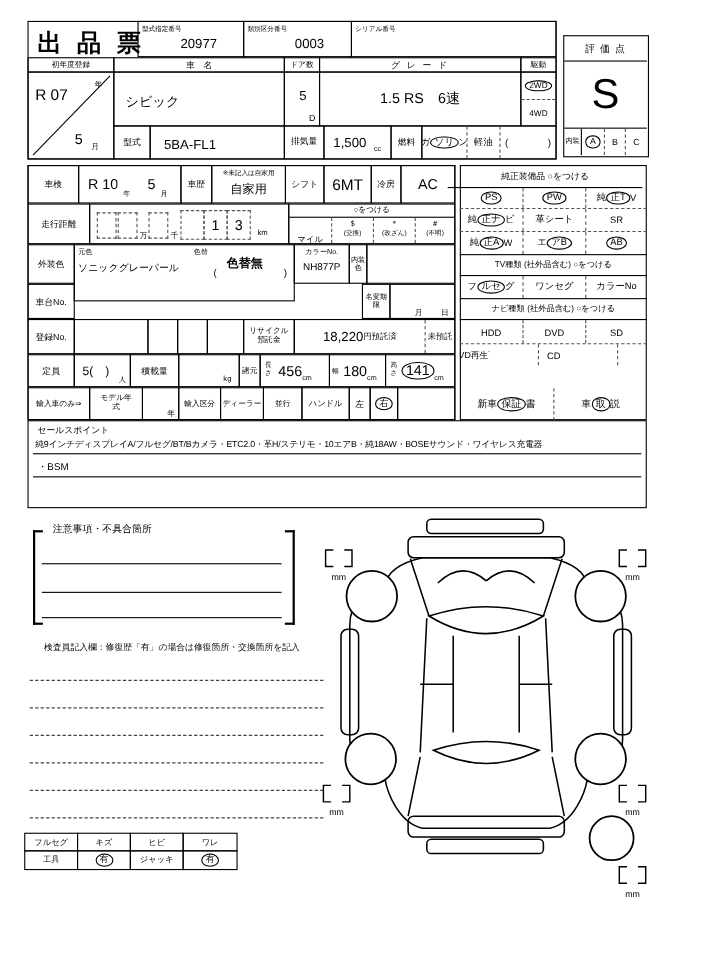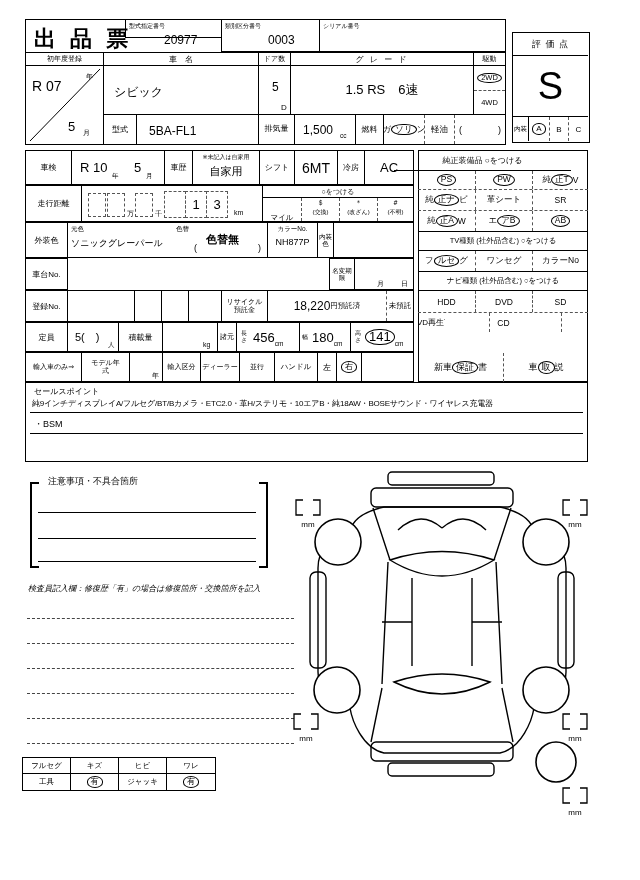--- a/index.html
+++ b/index.html
@@ -26,21 +26,21 @@
 </style>
 </head>
 <body>
 
 <div class="sheet">
 
   <div class="a b2" style="left:25px;top:19px;width:481px;height:126px;"></div>
 
   <div class="a nw bold" style="left:34px;top:24px;width:110px;font-size:22px;letter-spacing:4px;">出 品 票</div>
 
-  <div class="a b" style="left:125px;top:19px;width:97px;height:19px;">
+  <div class="a b" style="left:125px;top:19px;width:97px;height:33px;">
     <div class="a s6 nw" style="left:3px;top:2px;">型式指定番号</div>
     <div class="a s12 nw" style="left:38px;top:13px;">20977</div>
   </div>
   <div class="a b" style="left:221px;top:19px;width:99px;height:33px;">
     <div class="a s6 nw" style="left:3px;top:2px;">類別区分番号</div>
     <div class="a s12 nw" style="left:46px;top:13px;">0003</div>
   </div>
   <div class="a b" style="left:319px;top:19px;width:187px;height:33px;">
     <div class="a s6 nw" style="left:3px;top:2px;">シリアル番号</div>
     <div class="a s12 nw" style="left:60px;top:13px;"></div>
@@ -157,21 +157,21 @@
         <div class="s6">(改ざん)</div>
       </div>
       <div class="dashL" style="width:36px;text-align:center;">
         <div class="s7">＃</div>
         <div class="s6">(不明)</div>
       </div>
     </div>
   </div>
 
   <div class="a b c s8 nw" style="left:25px;top:222px;width:43px;height:36px;">外装色</div>
-  <div class="a b" style="left:67px;top:222px;width:201px;height:36px;">
+  <div class="a b" style="left:67px;top:222px;width:201px;height:52px;">
     <span class="a s65 nw" style="left:3px;top:2px;">元色</span>
     <span class="a s9 nw" style="left:3px;top:14px;">ソニックグレーパール</span>
     <span class="a s65 nw" style="left:108px;top:2px;">色替</span>
     <span class="a s11 bold nw" style="left:138px;top:9px;">色替無</span>
     <span class="a s9 nw" style="left:126px;top:20px;">(</span>
     <span class="a s9 nw" style="left:190px;top:20px;">)</span>
   </div>
   <div class="a b" style="left:267px;top:222px;width:51px;height:36px;text-align:center;">
     <div class="s65 nw" style="margin-top:2px;">カラーNo.</div>
     <div class="s9 nw" style="margin-top:3px;">NH877P</div>
@@ -237,21 +237,21 @@
   <div class="a b c s7 nw" style="left:200px;top:352px;width:40px;height:30px;">ディーラー</div>
   <div class="a b c s7 nw" style="left:239px;top:352px;width:36px;height:30px;">並行</div>
   <div class="a b c s75 nw" style="left:274px;top:352px;width:44px;height:30px;">ハンドル</div>
   <div class="a b c s8 nw" style="left:317px;top:352px;width:20px;height:30px;">左</div>
   <div class="a b c s8" style="left:336px;top:352px;width:26px;height:30px;">
       <span class="mc">右</span>
     </div>
   <div class="a b" style="left:361px;top:352px;width:53px;height:30px;"></div>
 
   <div class="a b2" style="left:418px;top:150px;width:170px;height:232px;"></div>
-  <div class="a c s8 nw" style="left:394px;top:150px;width:177px;height:21px;border-bottom:1px solid #000;text-align:center;">純正装備品 ○をつける</div>
+  <div class="a c s8 nw" style="left:407px;top:150px;width:177px;height:21px;border-bottom:1px solid #000;text-align:center;">純正装備品 ○をつける</div>
 
   <div class="a" style="left:418px;top:171px;width:170px;">
     <div style="display:flex;height:19px;border-bottom:1px dashed #555;">
       <div class="c s85" style="width:57px;text-align:center;">
           <span class="mc">PS</span>
         </div>
       <div class="c s85 dashL" style="width:57px;">
           <span class="mc">PW</span>
         </div>
       <div class="c s85 dashL nw" style="width:56px;">
@@ -329,21 +329,21 @@
     <div class="a" style="left:4px;top:50px;width:553px;border-top:1.2px solid #000;"></div>
   </div>
 
   <div class="a s9 nw" style="left:48px;top:475px;">注意事項・不具合箇所</div>
   <div class="a" style="left:30px;top:482px;width:9px;height:86px;border-left:2px solid #000;border-top:2px solid #000;border-bottom:2px solid #000;"></div>
   <div class="a" style="left:259px;top:482px;width:9px;height:86px;border-right:2px solid #000;border-top:2px solid #000;border-bottom:2px solid #000;"></div>
   <div class="a sline" style="left:38px;top:512px;width:218px;"></div>
   <div class="a sline" style="left:38px;top:538px;width:218px;"></div>
   <div class="a sline" style="left:38px;top:561px;width:218px;"></div>
 
-  <div class="a s8 nw" style="left:28px;top:583px;width:280px;font-style:italic;">検査員記入欄：修復歴「有」の場合は修復箇所・交換箇所を記入</div>
+  <div class="a s8 nw" style="left:40px;top:583px;width:280px;">検査員記入欄：修復歴「有」の場合は修復箇所・交換箇所を記入</div>
   <div class="a dline" style="left:27px;top:618px;width:267px;"></div>
   <div class="a dline" style="left:27px;top:643px;width:267px;"></div>
   <div class="a dline" style="left:27px;top:668px;width:267px;"></div>
   <div class="a dline" style="left:27px;top:693px;width:267px;"></div>
   <div class="a dline" style="left:27px;top:718px;width:267px;"></div>
   <div class="a dline" style="left:27px;top:743px;width:267px;"></div>
 
   <div class="a b c s75 nw" style="left:22px;top:757px;width:49px;height:17px;">フルセグ</div>
   <div class="a b c s75 nw" style="left:70px;top:757px;width:49px;height:17px;">キズ</div>
   <div class="a b c s75 nw" style="left:118px;top:757px;width:49px;height:17px;">ヒビ</div>

